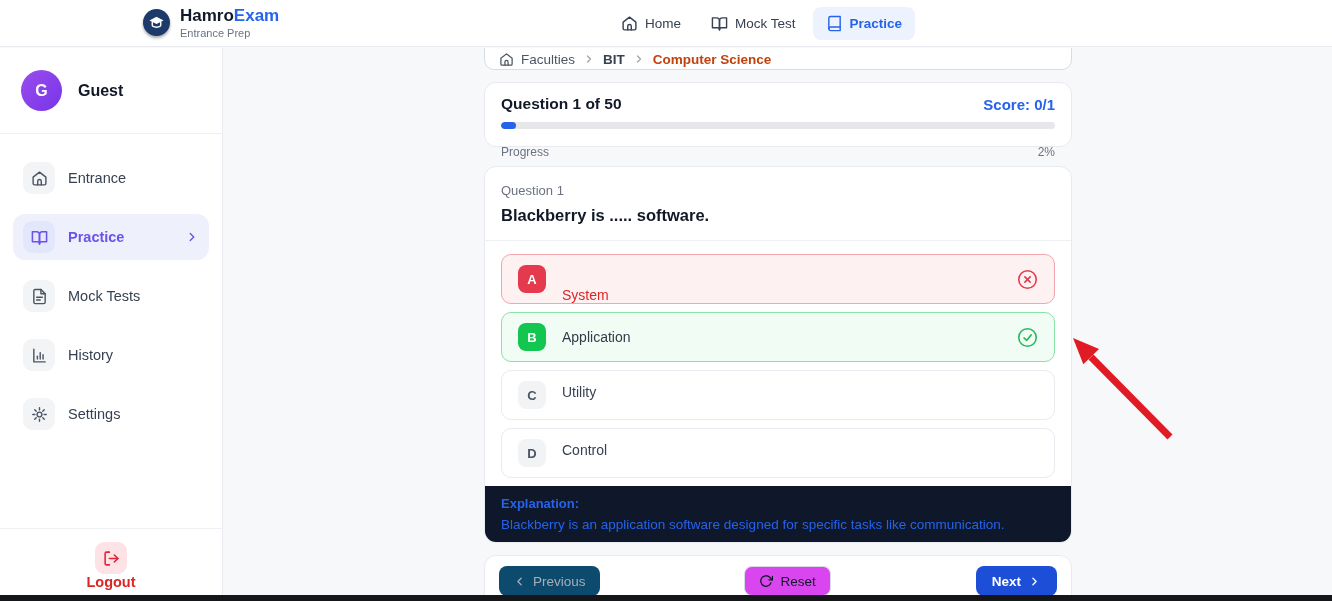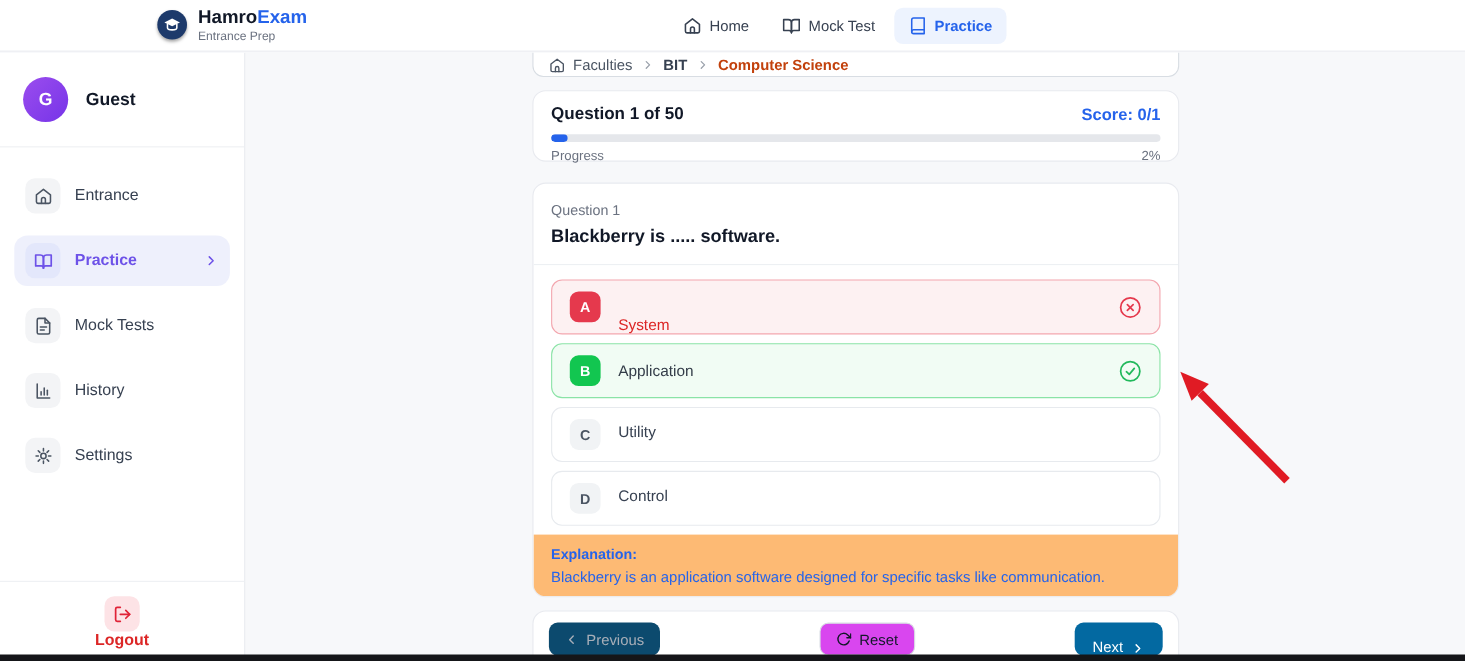--- a/index.html
+++ b/index.html
@@ -87,21 +87,21 @@
   .crumb-sep { color:#9aa1ab; }
   .crumb-mid { color:#374151; font-weight:600; }
   .crumb-current { color:#c2410c; font-weight:600; cursor:default; }
 
   .progress-card { margin-top:12px; height:65px; padding:12px 16px; }
   .progress-top { display:flex; justify-content:space-between; align-items:center; }
   .progress-question { font-size:15.5px; font-weight:700; color:#111827; }
   .progress-score { font-size:15px; font-weight:700; color:#2563eb; }
   .progress-track { margin-top:9px; height:7px; border-radius:4px; background:#e5e7eb; overflow:hidden; }
   .progress-fill { height:100%; min-width:15px; border-radius:4px; background:#2563eb; }
-  .progress-bottom { margin-top:5px; display:flex; justify-content:space-between; font-size:12px; color:#6b7280; }
+  .progress-bottom { margin-top:16px; display:flex; justify-content:space-between; font-size:12px; color:#6b7280; }
 
   .question-card { margin-top:19px; height:377px; position:relative; overflow:hidden; }
   .q-header { padding:16px 16px 0; }
   .q-number { font-size:13px; color:#6b7280; }
   .q-text { margin-top:8px; font-size:16.5px; font-weight:700; color:#111827; }
   .q-divider { margin-top:15px; border-top:1px solid #edf0f3; }
   .options { padding:13px 16px 0; display:flex; flex-direction:column; gap:8px; }
   .option {
     height:50px; border:1px solid #e7eaee; border-radius:10px; background:#fff;
     display:flex; align-items:center; gap:16px; padding:0 16px; cursor:pointer;
@@ -116,36 +116,36 @@
   .option.incorrect .option-label { color:#dc2626; top:16px; }
   .option.correct { background:#f1fcf4; border-color:#8ae3a6; }
   .option.correct .badge { background:#12c650; color:#fff; }
   .option.correct .option-label { color:#333c48; top:0; }
   .result-icon { margin-left:auto; }
   .result-icon.wrong { color:#e5394d; }
   .result-icon.right { color:#22b95c; }
 
   .explanation {
     position:absolute; left:0; right:0; bottom:0; height:56px;
-    background:#fdba74; padding:10px 16px;
+    background:#0f172a; padding:10px 16px;
   }
   .exp-title { font-size:13px; font-weight:700; color:#2563eb; }
   .exp-text { margin-top:6px; font-size:13.5px; color:#2563eb; }
 
   .footer-card {
     margin-top:12px; height:52px;
     display:flex; align-items:center; justify-content:space-between; padding:0 14px;
   }
   .btn {
     display:flex; align-items:center; gap:7px; height:30px; padding:0 14px;
     border-radius:8px; font-size:13.5px; font-family:inherit; border:none; cursor:pointer;
   }
   .btn-previous { background:#0c4a6e; color:#a7aeb8; cursor:default; }
   .btn-reset { background:#d946ef; border:1px solid #d8dde3; color:#111827; }
-  .btn-next { background:#0369a1; color:#fff; font-weight:400; padding:0 16px;align-items:flex-end; }
+  .btn-next { background:#1d4ed8; color:#fff; font-weight:700; padding:0 16px; }
 
   
   .annotation-arrow { position:absolute; inset:0; z-index:50; pointer-events:none; }
   .bottom-bar { position:absolute; left:0; right:0; bottom:0; height:6px; background:#151619; z-index:40; }
 </style>
 </head>
 <body>
 
 <header class="app-header">
   <div class="brand">

